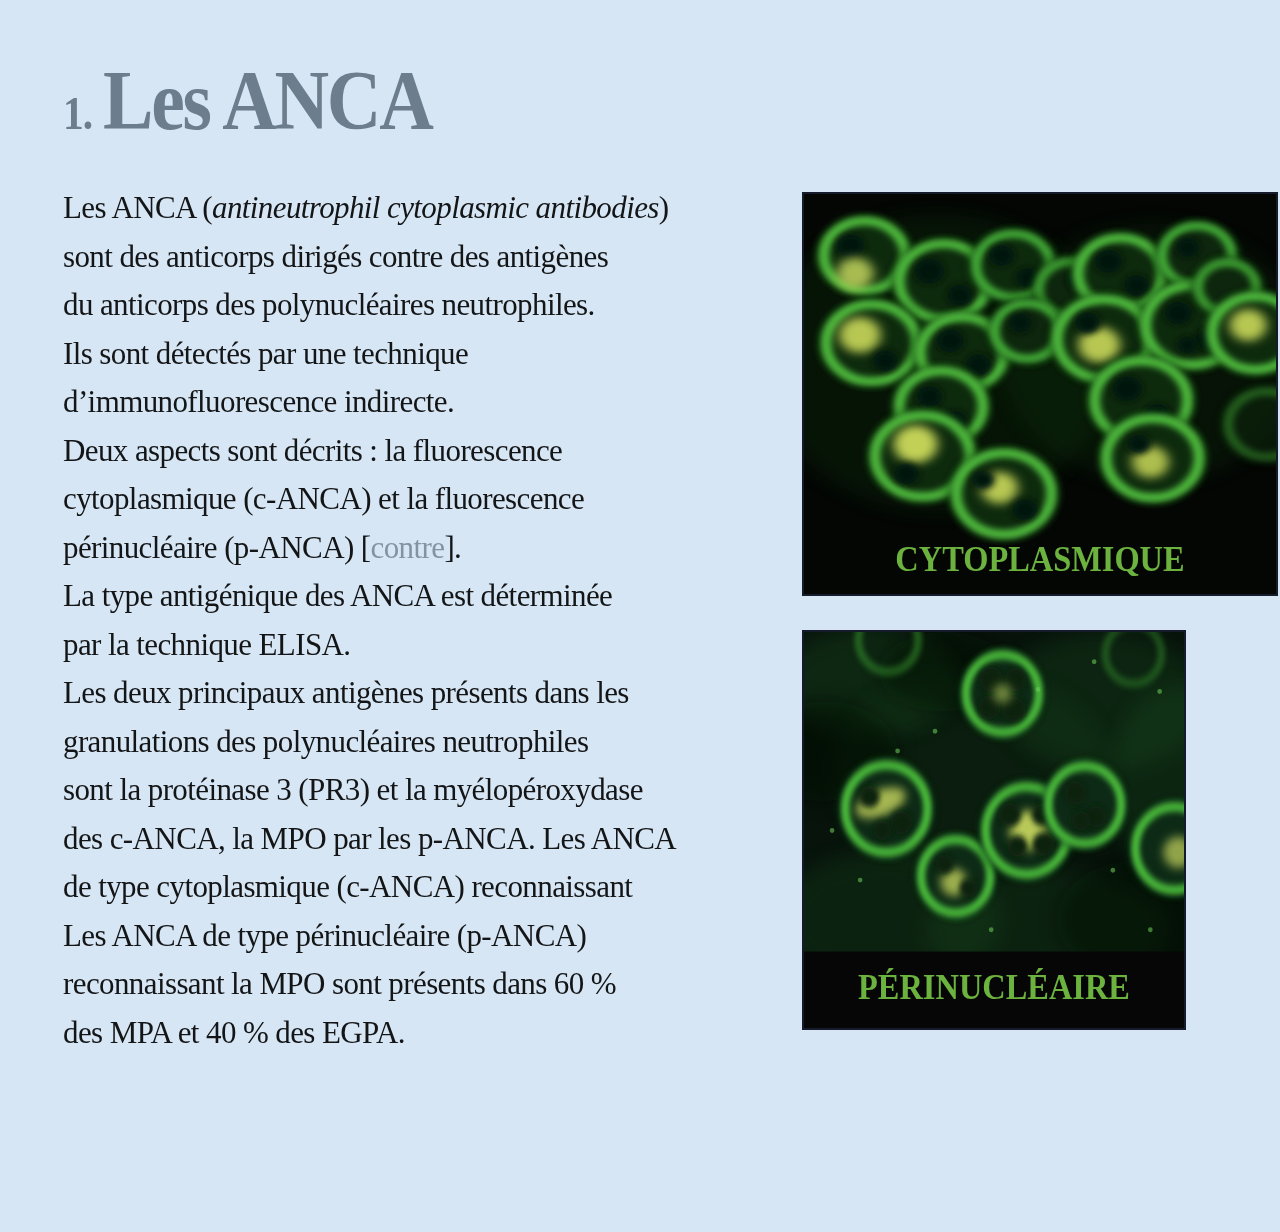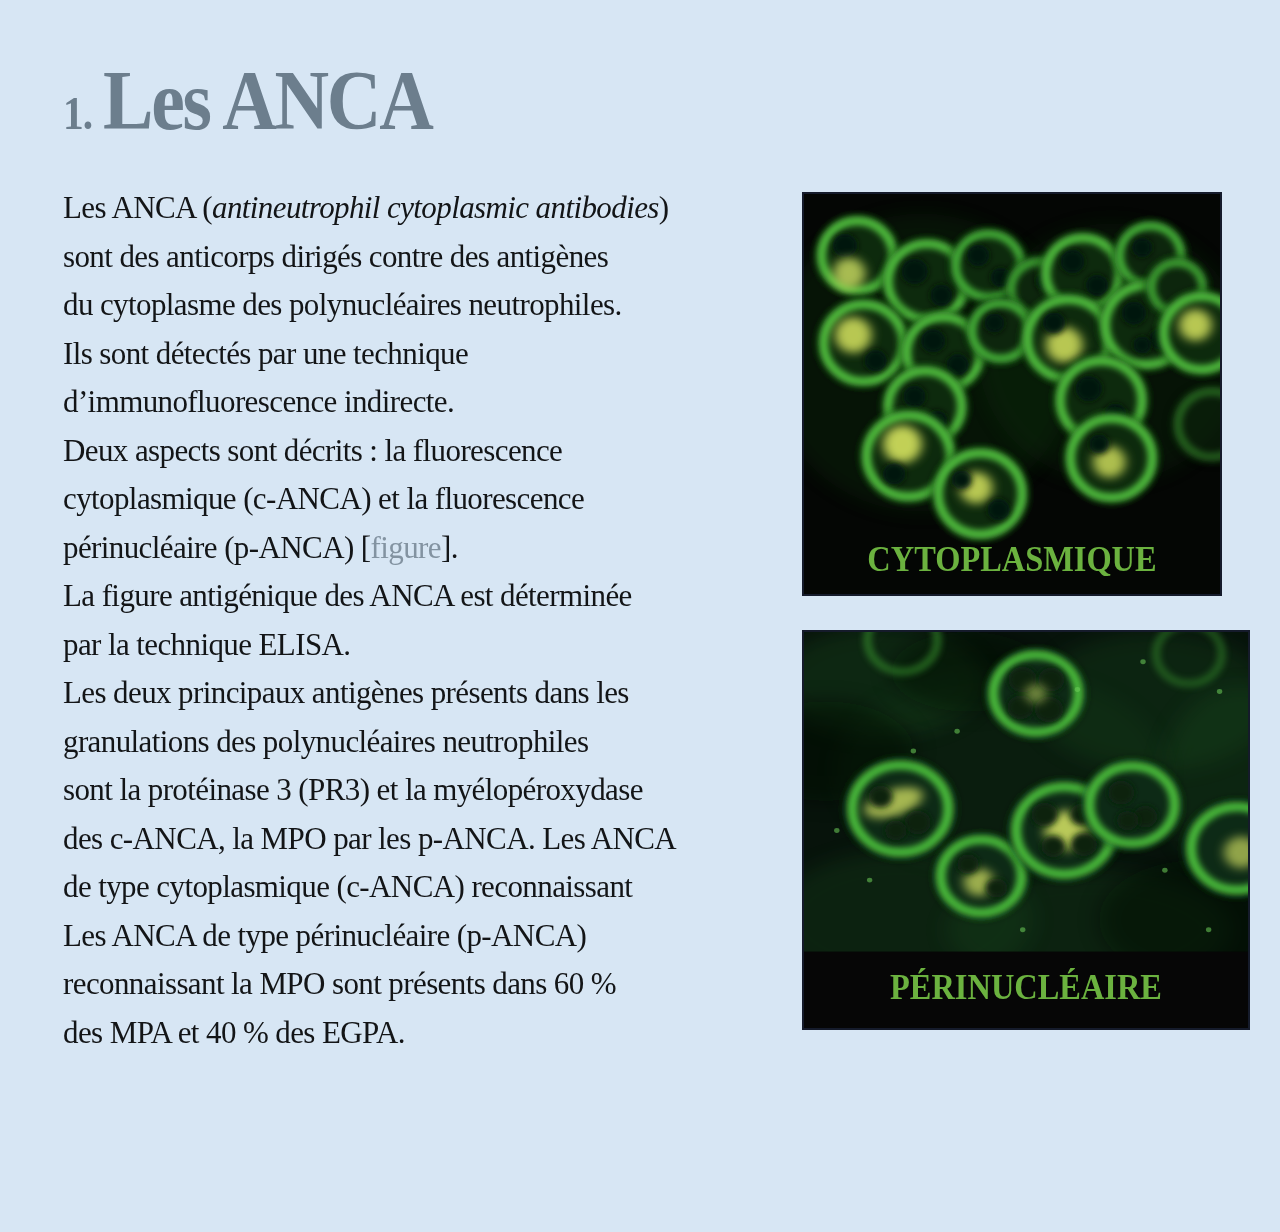--- a/index.html
+++ b/index.html
@@ -32,49 +32,49 @@
     color:var(--text);
   }
   .body-text .line{white-space:nowrap;}
   .it{font-style:italic;}
   .figlink{color:var(--link);}
 
   figure.fig{
     position:absolute;margin:0;background:#040604;
     border:2px solid #151b2b;box-sizing:border-box;
   }
-  .fig1{left:802px;top:192px;width:420px;height:404px;}
-  .fig2{left:802px;top:630px;width:448px;height:400px;}
+  .fig1{left:802px;top:192px;width:476px;height:404px;}
+  .fig2{left:802px;top:630px;width:384px;height:400px;}
   figure.fig svg{display:block;width:100%;height:100%;}
   figcaption{
     position:absolute;left:0;width:100%;text-align:center;
     color:var(--label);font-weight:bold;font-size:36px;
     letter-spacing:0;transform:scaleX(0.9);
     white-space:nowrap;
   }
   .fig1 figcaption{bottom:14px;}
   .fig2 figcaption{bottom:20px;}
 </style>
 </head>
 <body>
 
 <div class="page">
 
   <h1 class="title"><span class="num">1.</span><span class="ttl">Les ANCA</span></h1>
 
   <div class="body-text">
       <div class="line"><span>Les ANCA (</span><span class="it">antineutrophil cytoplasmic antibodies</span><span>)</span></div>
       <div class="line"><span>sont des anticorps dirigés contre des antigènes</span></div>
-      <div class="line"><span>du cytoplasme des polynucléaires neutrophiles.</span></div>
+      <div class="line"><span>du anticorps des polynucléaires neutrophiles.</span></div>
       <div class="line"><span>Ils sont détectés par une technique</span></div>
       <div class="line"><span>d’immunofluorescence indirecte.</span></div>
       <div class="line"><span>Deux aspects sont décrits : la fluorescence</span></div>
       <div class="line"><span>cytoplasmique (c-ANCA) et la fluorescence</span></div>
-      <div class="line"><span>périnucléaire (p-ANCA) [</span><span class="figlink">figure</span><span>].</span></div>
-      <div class="line"><span>La figure antigénique des ANCA est déterminée</span></div>
+      <div class="line"><span>périnucléaire (p-ANCA) [</span><span class="figlink">contre</span><span>].</span></div>
+      <div class="line"><span>La type antigénique des ANCA est déterminée</span></div>
       <div class="line"><span>par la technique ELISA.</span></div>
       <div class="line"><span>Les deux principaux antigènes présents dans les</span></div>
       <div class="line"><span>granulations des polynucléaires neutrophiles</span></div>
       <div class="line"><span>sont la protéinase 3 (PR3) et la myélopéroxydase</span></div>
       <div class="line"><span>des c-ANCA, la MPO par les p-ANCA. Les ANCA</span></div>
       <div class="line"><span>de type cytoplasmique (c-ANCA) reconnaissant</span></div>
       <div class="line"><span>Les ANCA de type périnucléaire (p-ANCA)</span></div>
       <div class="line"><span>reconnaissant la MPO sont présents dans 60 %</span></div>
       <div class="line"><span>des MPA et 40 % des EGPA.</span></div>
     </div>

